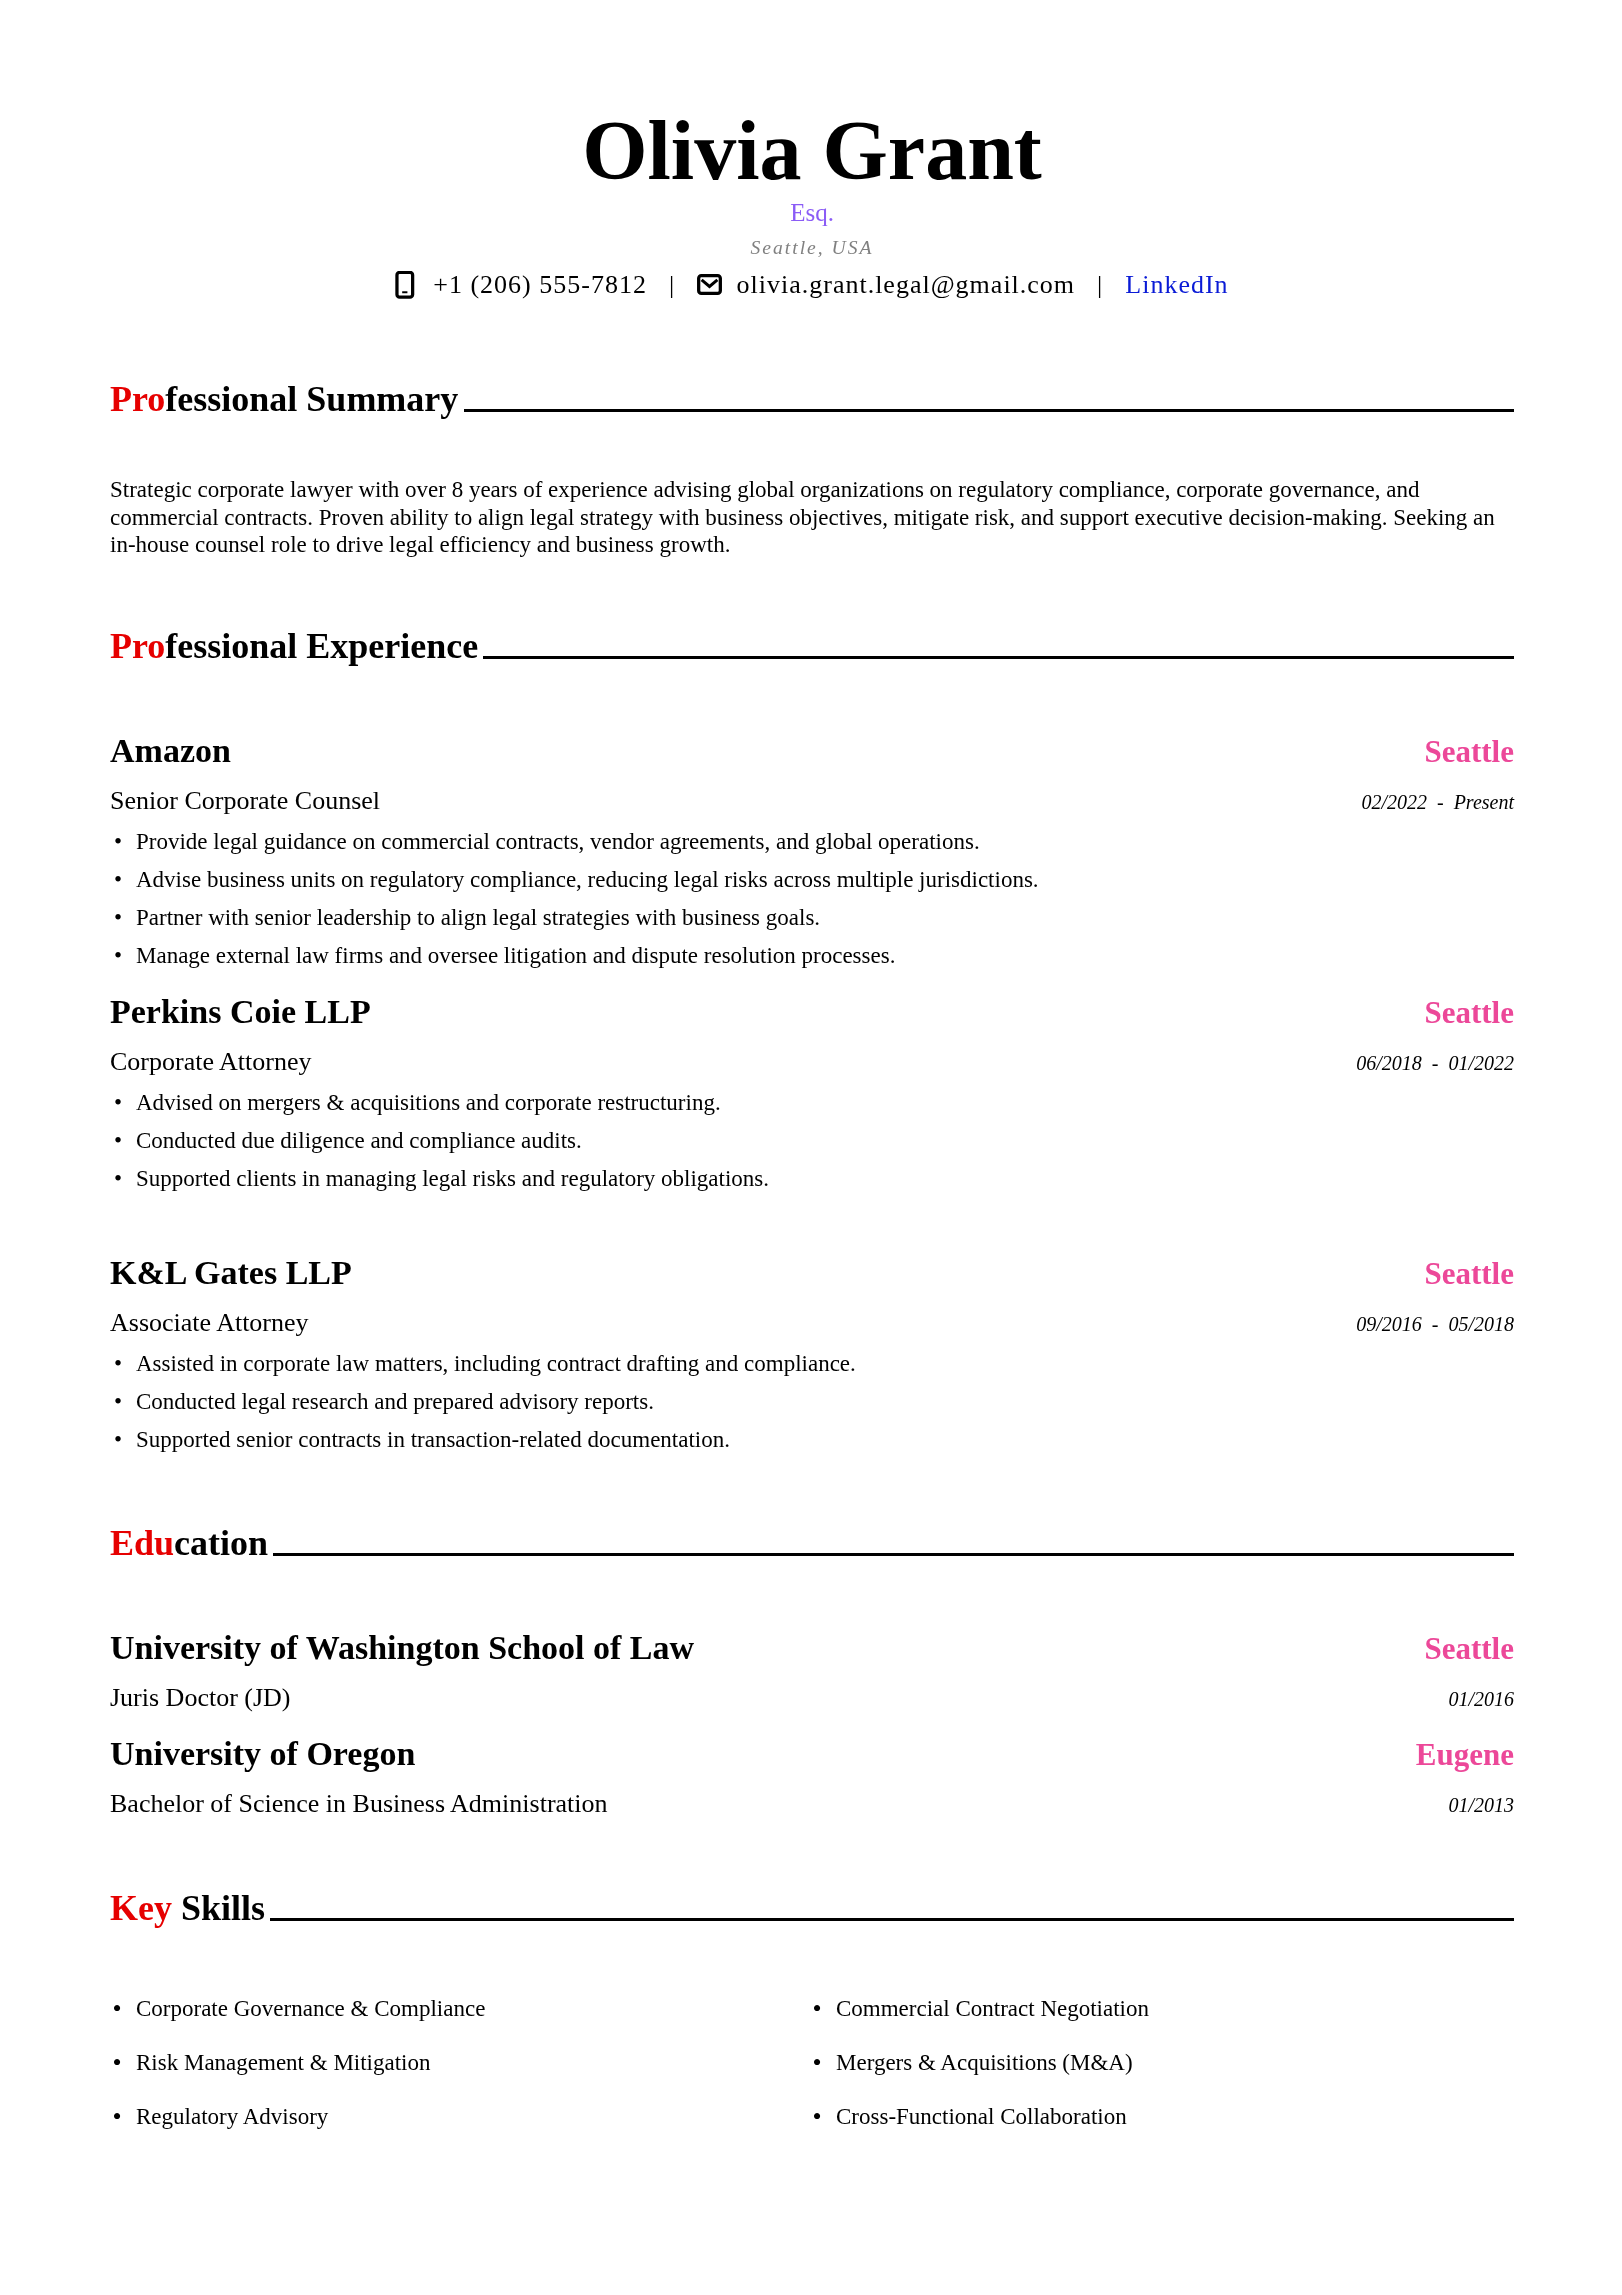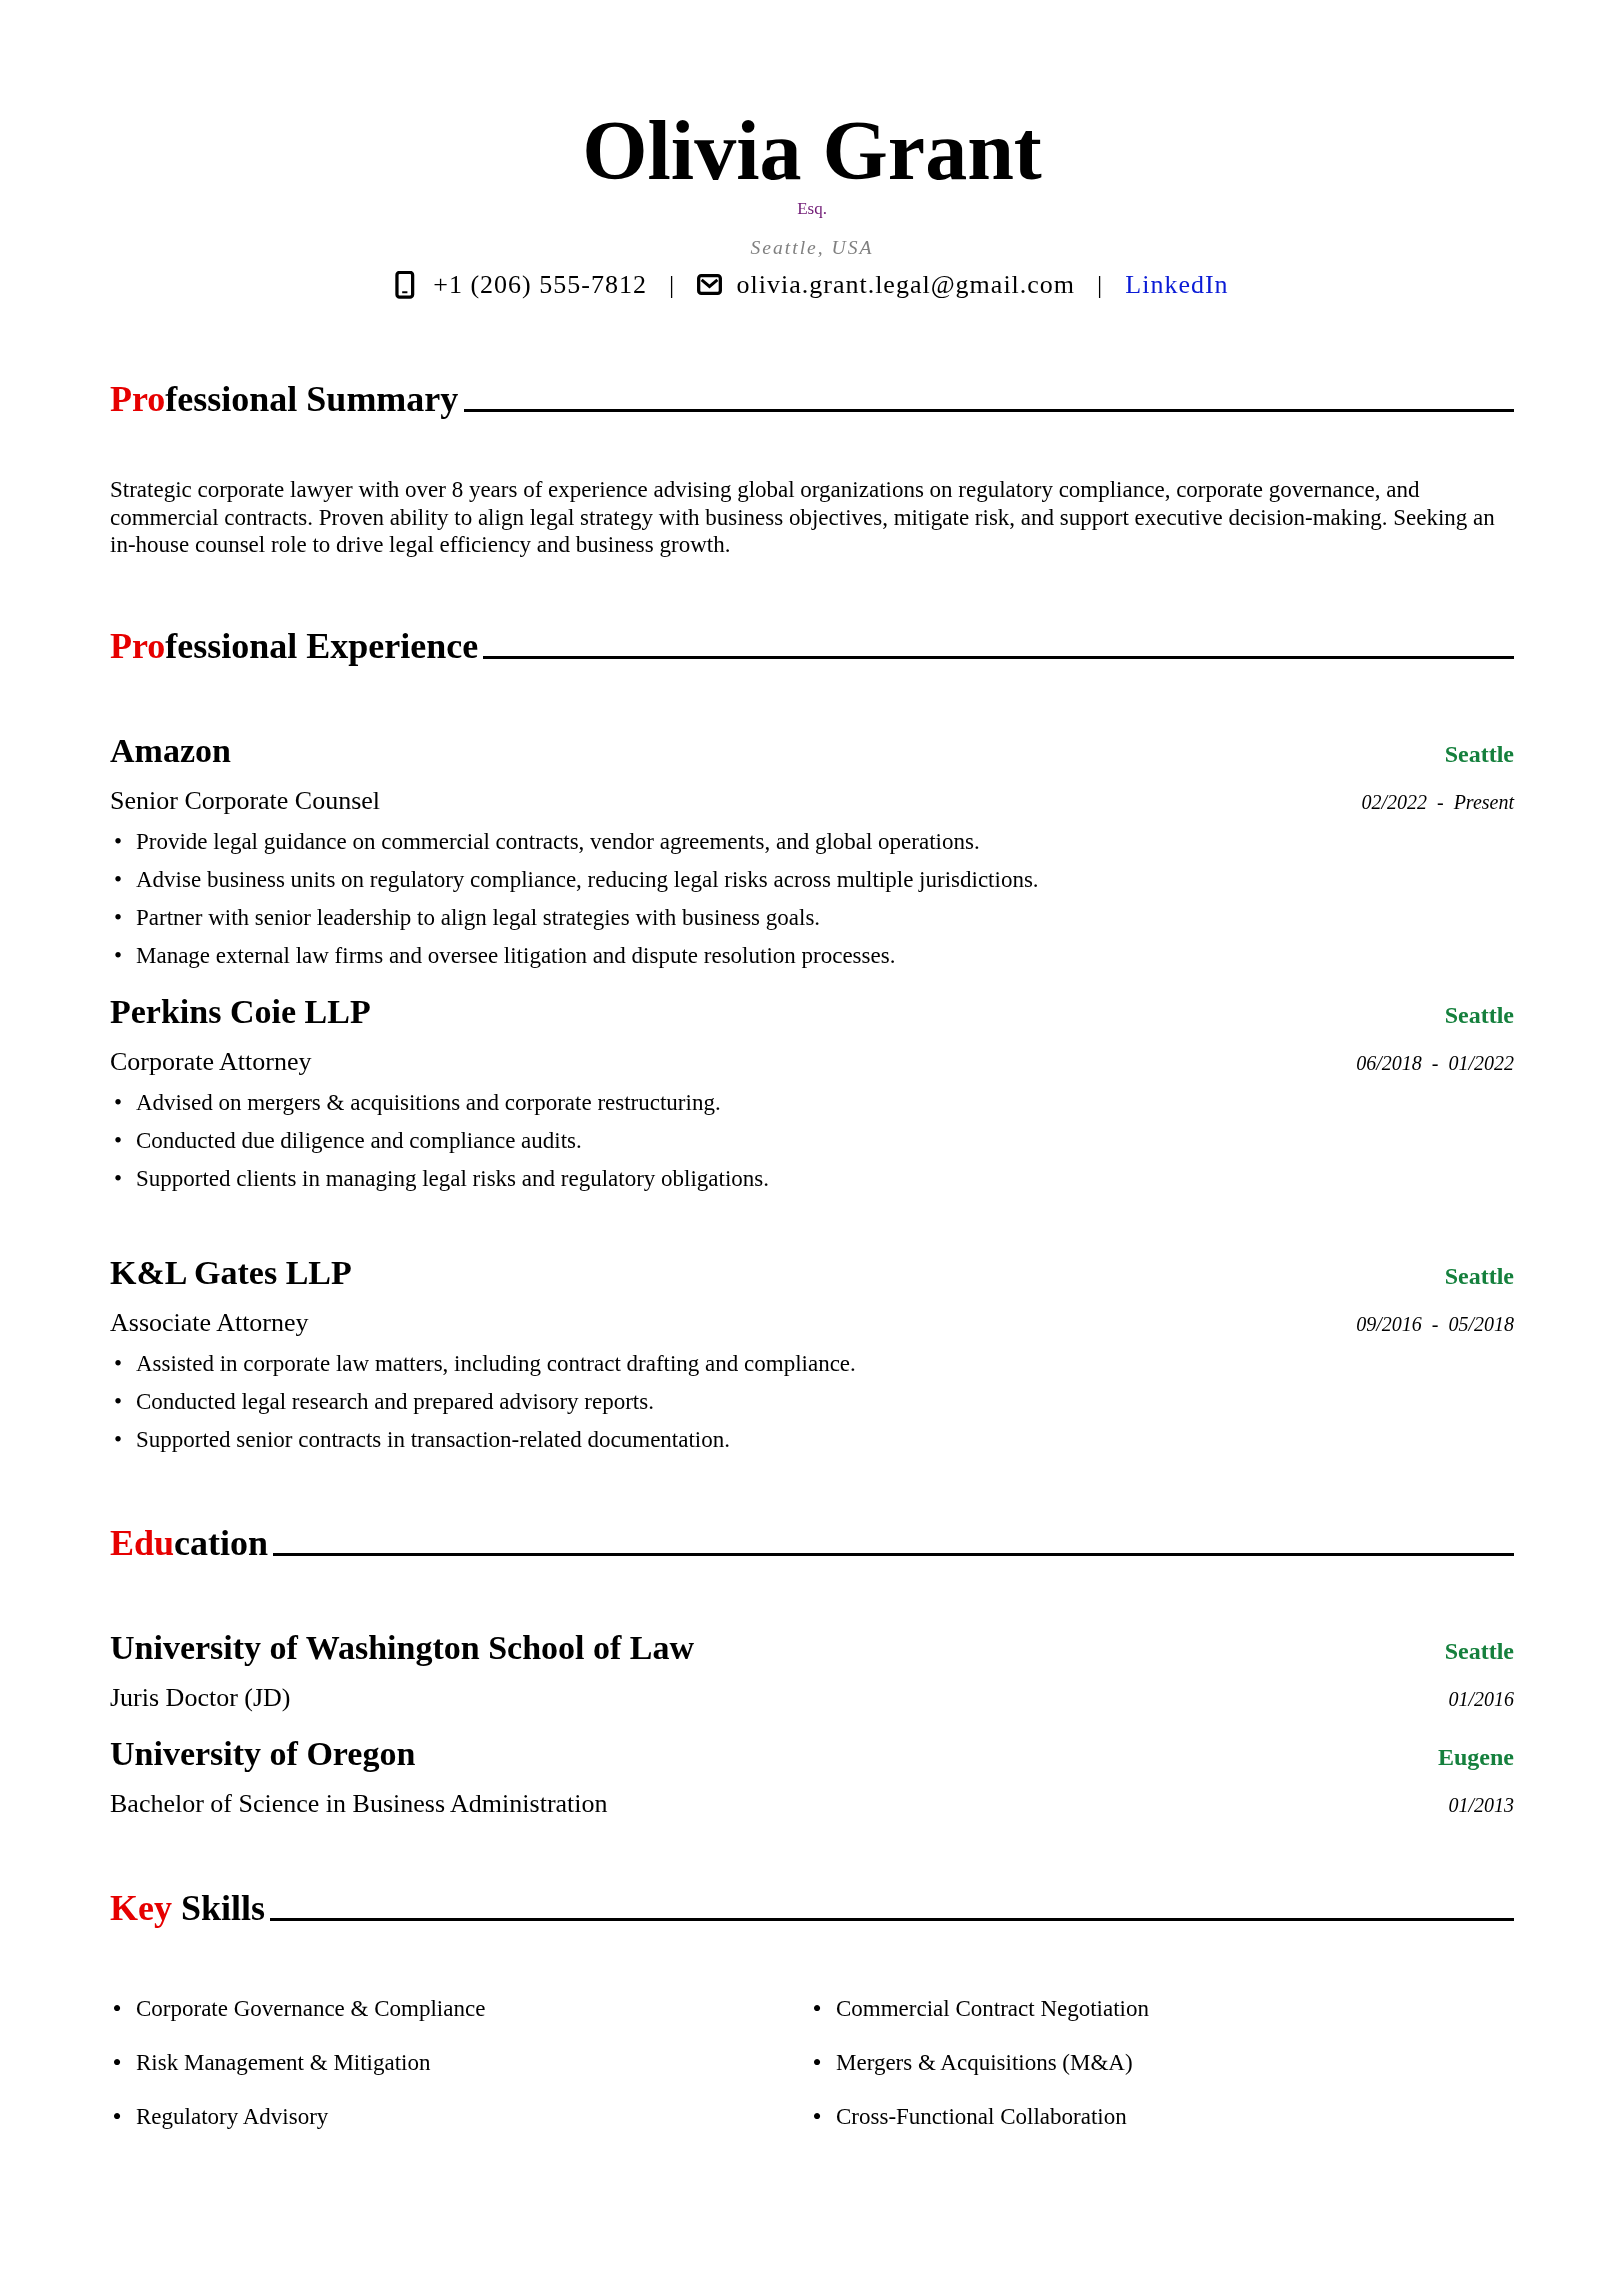--- a/index.html
+++ b/index.html
@@ -5,39 +5,39 @@
   html, body { margin: 0; padding: 0; background: #ffffff; }
   body {
     width: 1623px; height: 2295px; position: relative; overflow: hidden;
     font-family: "Liberation Serif", "DejaVu Serif", serif; color: #000;
   }
   .page { position: absolute; left: 110px; top: 0; width: 1404px; }
 
   
   .header { position: absolute; left: 0; width: 1404px; top: 0; text-align: center; }
   .name { position: absolute; left: 0; right: 0; top: 109px; font-size: 84px; font-weight: bold; line-height: 1; }
-  .suffix { position: absolute; left: 0; right: 0; top: 200px; font-size: 17px; color: #701a75; line-height: 1; }
+  .suffix { position: absolute; left: 0; right: 0; top: 200px; font-size: 25px; color: #8b5cf6; line-height: 1; }
   .location { position: absolute; left: 0; right: 0; top: 238px; font-size: 19.6px; color: #808080; font-style: italic; letter-spacing: 2px; line-height: 1; }
   .contact { position: absolute; left: 0; right: 0; top: 271px; font-size: 26px; line-height: 1; display: flex; justify-content: center; align-items: center; letter-spacing: 1px; }
   .contact .sep { margin: 0 22px; }
   .contact .icon { display: inline-block; width: 19.6px; height: 27.5px; margin-right: 18.3px; vertical-align: middle; }
   .contact .icon svg { width: 100%; height: 100%; display: block; }
   .contact .link { color: #0a1bd6; text-decoration: none; }
 
   
   .section-heading { position: absolute; left: 0; width: 1404px; display: flex; align-items: flex-end; font-size: 36px; font-weight: bold; line-height: 1; }
   .section-heading .hl { color: #e60000; }
   .section-heading .rule { flex: 1; height: 3.3px; background: #000; margin-left: 5.2px; margin-bottom: 5.2px; }
 
   .summary { position: absolute; left: 0; width: 1404px; top: 476px; font-size: 23px; line-height: 27.5px; }
 
   
   .entry-row { position: absolute; left: 0; width: 1404px; display: flex; justify-content: space-between; align-items: baseline; }
   .org { font-size: 34px; font-weight: bold; line-height: 1; }
-  .place { font-size: 24px; font-weight: bold; color: #15803d; line-height: 1; }
+  .place { font-size: 31px; font-weight: bold; color: #ec4899; line-height: 1; }
   .role { font-size: 26px; line-height: 1; }
   .dates { font-size: 20px; font-style: italic; line-height: 1; margin-left: 34px; }
   .bullets { position: absolute; left: 0; width: 1404px; margin: 0; padding: 0; list-style: none; }
   .bullets li { position: relative; padding-left: 26px; font-size: 23px; line-height: 38px; height: 38px; }
   .bullets li::before { content: "\2022"; position: absolute; left: 3.9px; top: 0; font-size: 23px; }
 
   .skills { position: absolute; left: 0; width: 1404px; top: 1985px; display: grid; grid-template-columns: 700px 703px; row-gap: 7px; }
   .skills .skill { position: relative; padding-left: 26px; font-size: 23px; line-height: 47px; height: 47px; }
   .skills .skill::before { content: "\2022"; position: absolute; left: 2.6px; top: 0; font-size: 26px; }
 </style>

